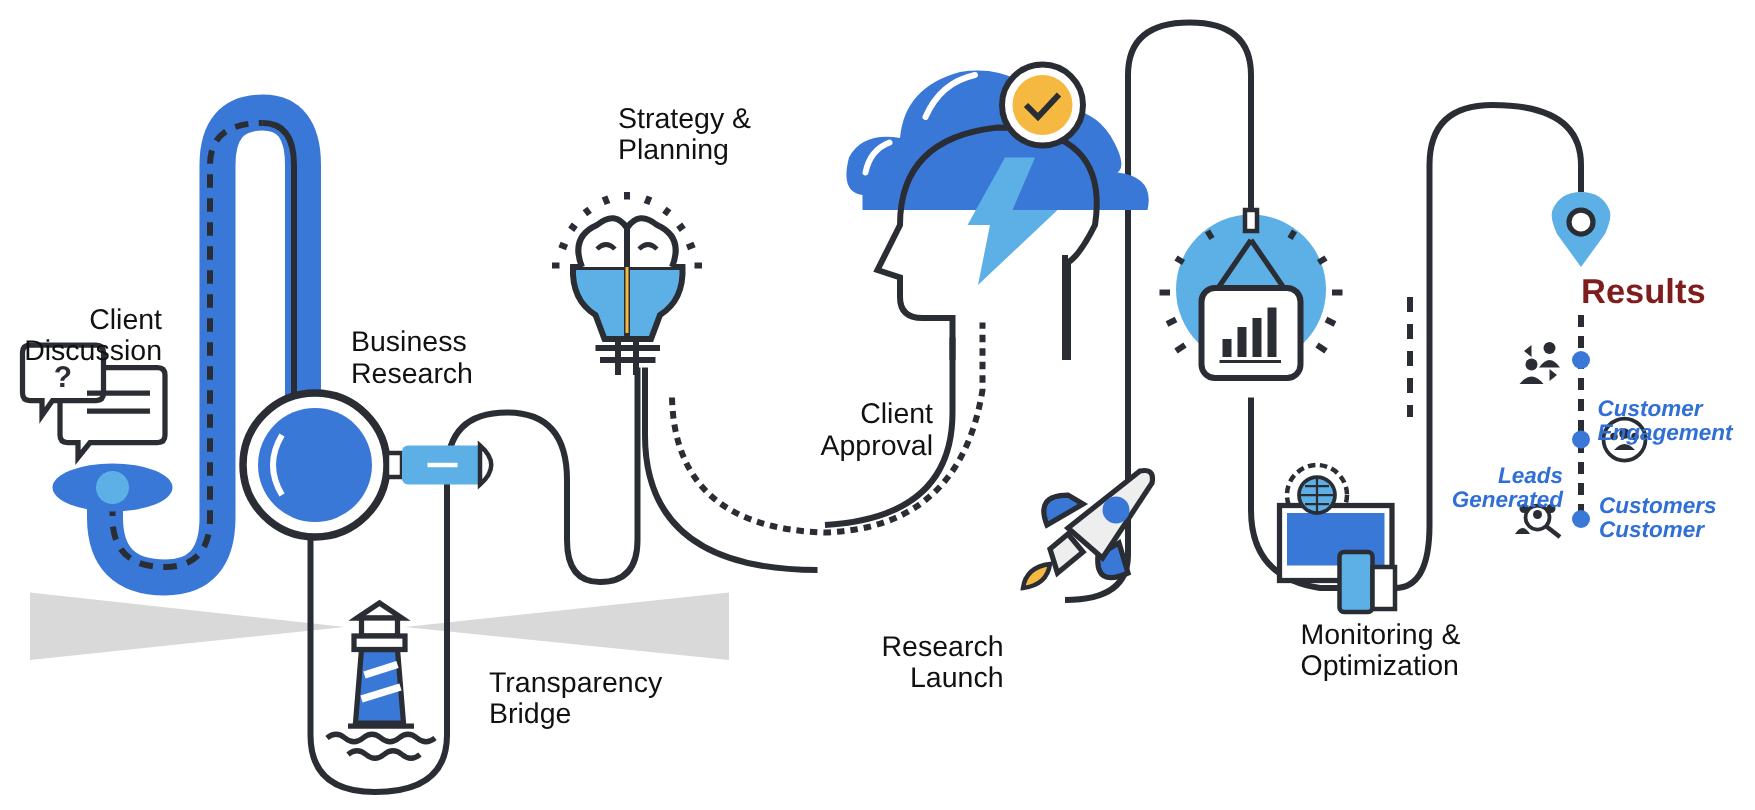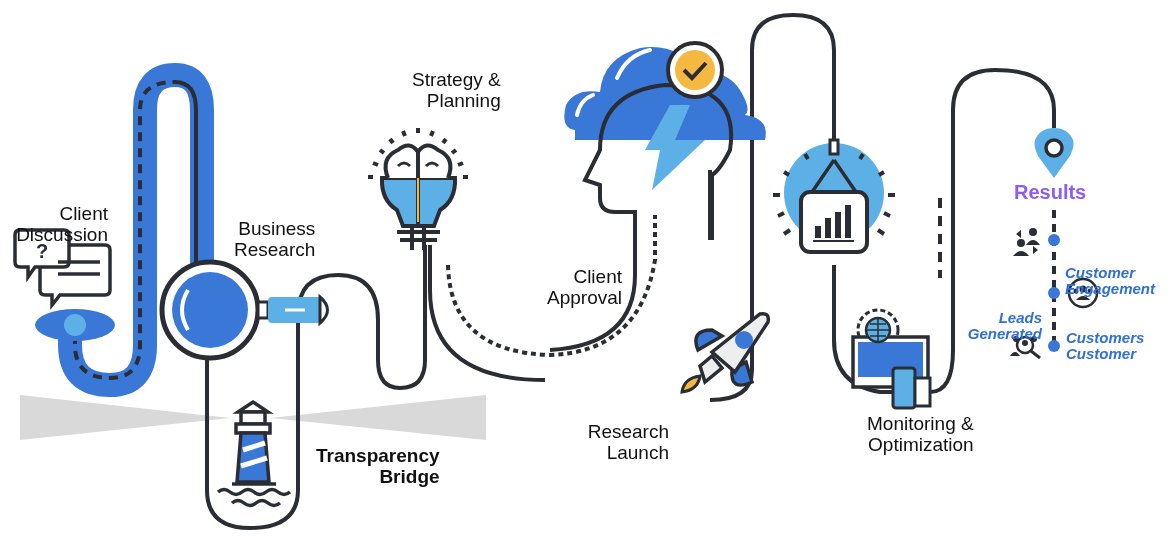--- a/index.html
+++ b/index.html
@@ -1,21 +1,21 @@
 <!DOCTYPE html>
 <html><head>
 <meta charset="utf-8">
 <style>
   html,body{margin:0;padding:0;background:#ffffff;}
   body{width:1170px;height:540px;position:relative;overflow:hidden;font-family:"Liberation Sans",sans-serif;}
   #stage{position:absolute;left:0;top:0;width:1170px;height:540px;}
   .lbl{position:absolute;font-family:"Liberation Sans",sans-serif;font-size:19px;line-height:21px;color:#111;white-space:nowrap;}
-  .lbl span{display:block;text-align:right;}
+  .lbl span{display:block;}
   .r{text-align:right;margin-top:33px;}
-  .results{position:absolute;left:1014px;top:181px;font-size:20px;font-weight:bold;color:#8b5cf6;}
+  .results{position:absolute;left:1054px;top:181px;font-size:23px;font-weight:bold;color:#7f1d1d;}
   .res{position:absolute;font-size:15px;line-height:16px;color:#2f6fd6;font-style:italic;font-weight:bold;white-space:nowrap;}
   .res span{display:block;}
 </style>
 </head>
 <body>
 
 <svg id="stage" width="1170" height="540" viewBox="0 0 1170 540">
 
   <polygon points="20,395 20,440 230,418" fill="#d9d9d9"></polygon>
   <polygon points="270,418 486,395 486,440" fill="#d9d9d9"></polygon>
@@ -186,21 +186,21 @@
 </svg>
 
 <div class="lbl r" style="left:5px;top:170px;width:103px;">
   <span>Client</span>
   <span>Discussion</span>
 </div>
 <div class="lbl" style="left:234px;top:218px;">
   <span>Business</span>
   <span>Research</span>
 </div>
-<div class="lbl" style="left:316px;top:445px;font-weight:bold;">
+<div class="lbl" style="left:326px;top:445px;">
   <span>Transparency</span>
   <span>Bridge</span>
 </div>
 <div class="lbl" style="left:412px;top:69px;">
   <span>Strategy &amp;</span>
   <span>Planning</span>
 </div>
 <div class="lbl r" style="left:520px;top:233px;width:102px;">
   <span>Client</span>
   <span>Approval</span>

